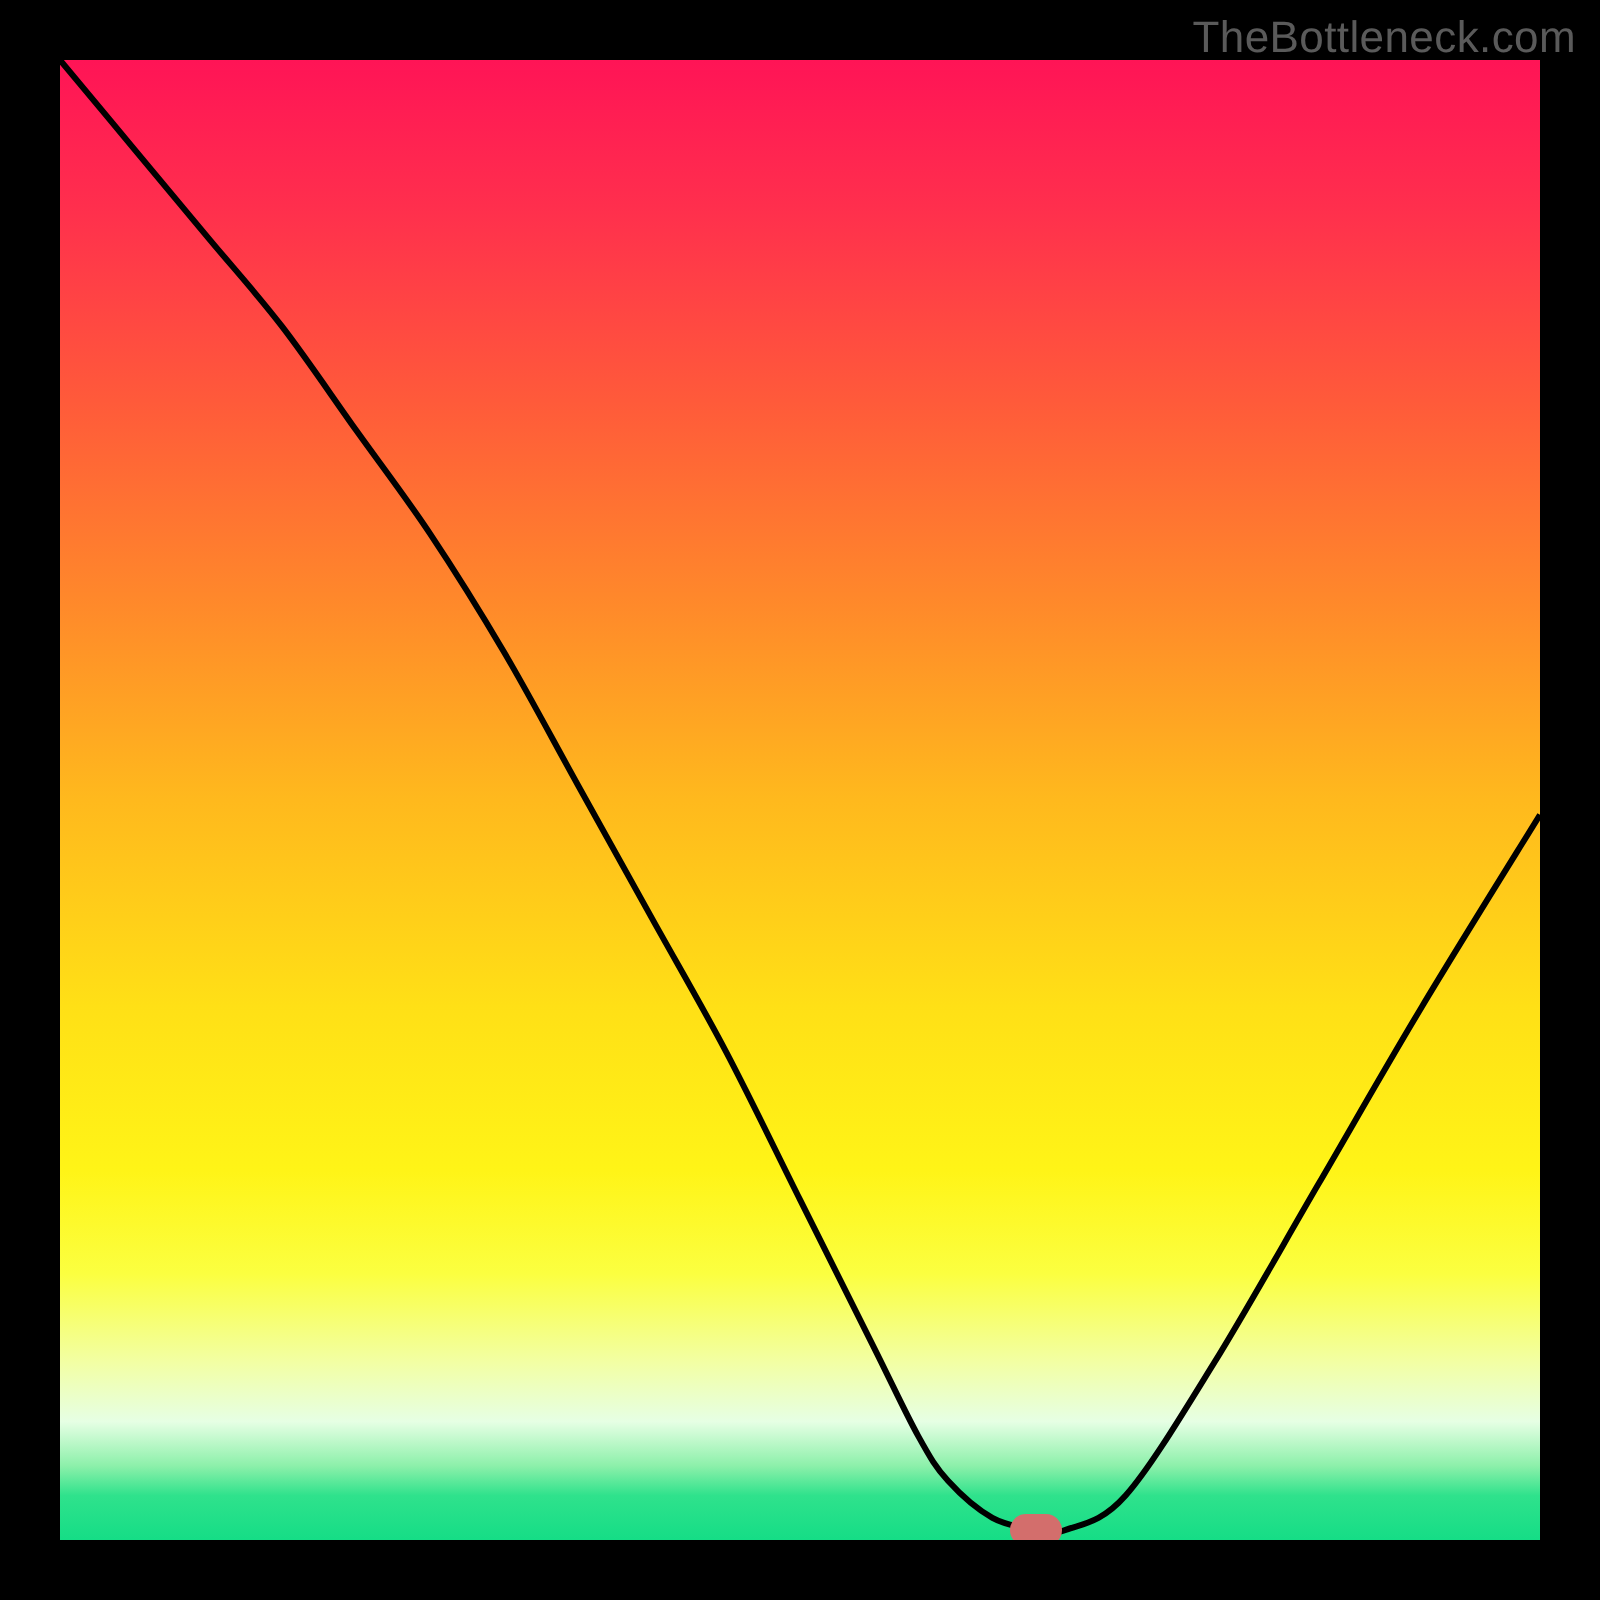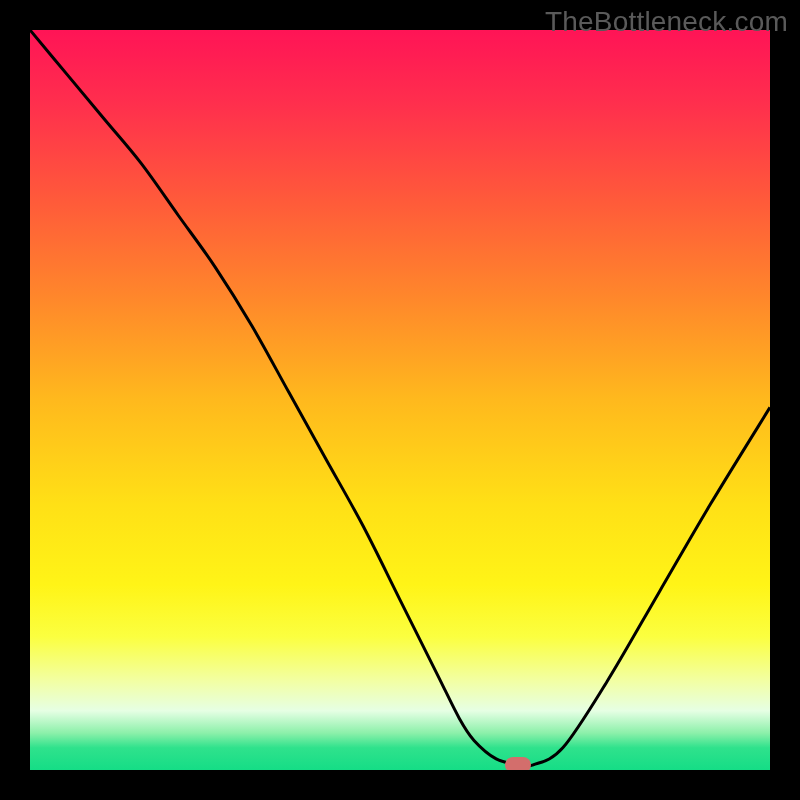--- a/index.html
+++ b/index.html
@@ -14,21 +14,21 @@
     position: relative;
     width: 800px;
     height: 800px;
     background: #000;
   }
   .watermark {
     position: absolute;
     top: 6px;
     right: 12px;
     color: #5a5a5a;
-    font-size: 28px;
+    font-size: 22px;
     font-weight: 400;
     letter-spacing: 0.2px;
     z-index: 20;
     margin-left: 17px;
   }
   .plot {
     position: absolute;
     left: 30px;
     top: 30px;
     width: 740px;

